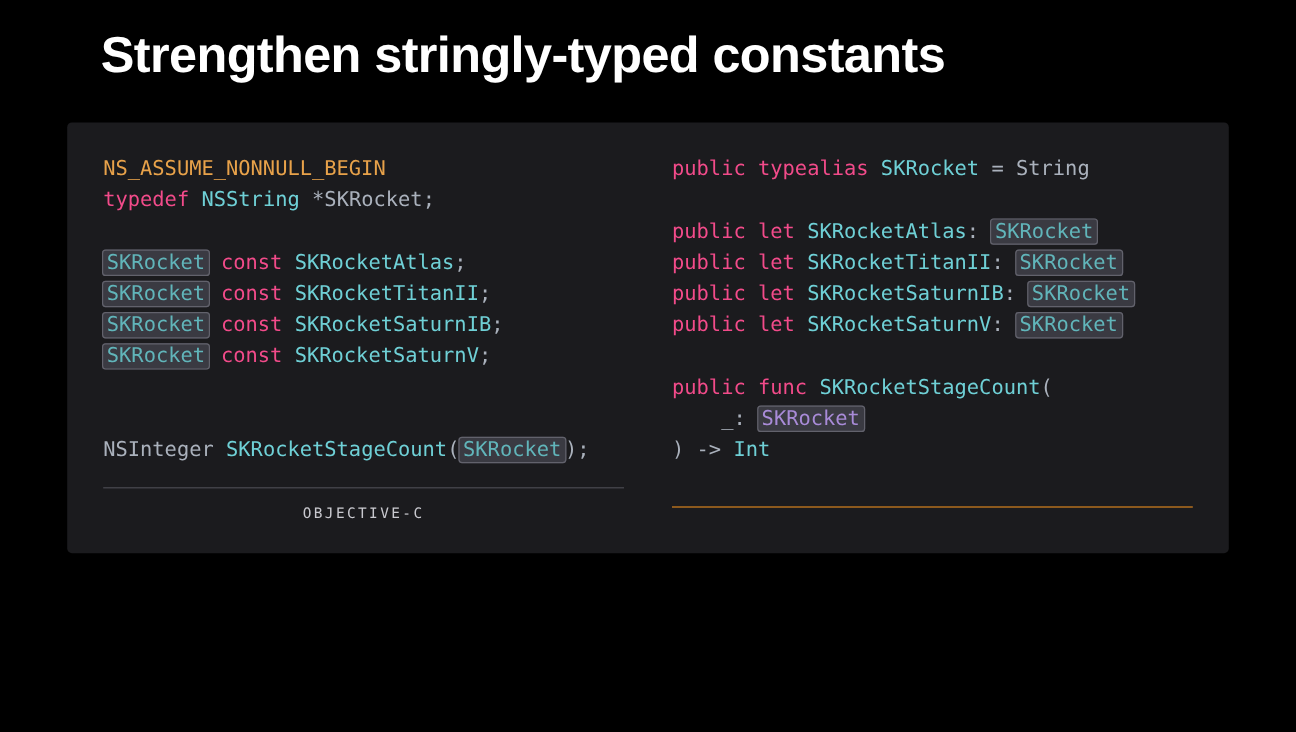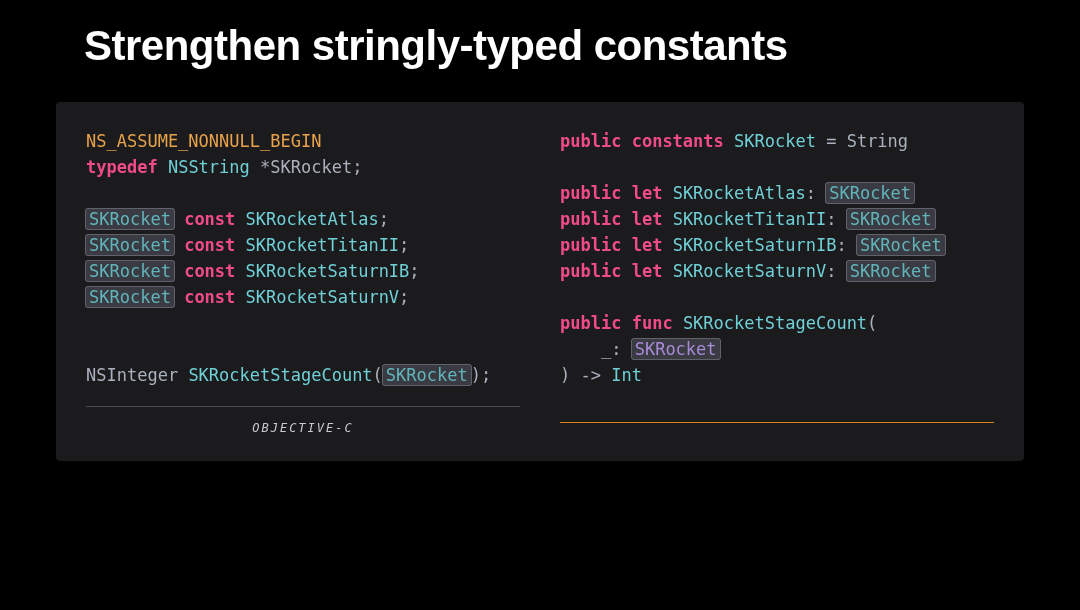--- a/index.html
+++ b/index.html
@@ -52,26 +52,25 @@
   }
   .rule-gray { background: #4a4a52; }
   .rule-orange { background: #d8841e; }
   .lang-label {
     font-family: "SF Mono", ui-monospace, Menlo, Consolas, monospace;
     font-size: 12px;
     letter-spacing: 2px;
     color: #c9c9cf;
     text-align: center;
     padding-bottom: 2px;
-    font-style: italic;
   }
 
   
   .t-orange { color: #e8a24a; }
-  .t-pink   { color: #f24b8a; font-weight: 700; }
+  .t-pink   { color: #f24b8a; font-weight: 400; }
   .t-teal   { color: #6fd0d6; }
   .t-tealid { color: #61b5ba; }
   .t-gray   { color: #aab1bc; }
   .t-purple { color: #a98bd8; }
 
   .hl {
     background: #3a3a42;
     border: 1px solid #62626c;
     border-radius: 3px;
     padding: 0 3px;
@@ -96,21 +95,21 @@
 <span class="hl t-tealid">SKRocket</span> <span class="t-pink">const</span> <span class="t-teal">SKRocketSaturnV</span><span class="t-gray">;</span>
 
 
 <span class="t-gray">NSInteger</span> <span class="t-teal">SKRocketStageCount</span><span class="t-gray">(</span><span class="hl t-tealid">SKRocket</span><span class="t-gray">);</span></pre>
       <div class="spacer"></div>
       <div class="rule rule-gray"></div>
       <div class="lang-label">OBJECTIVE-C</div>
     </div>
 
     <div class="col">
-      <pre class="code"><span class="t-pink">public</span> <span class="t-pink">constants</span> <span class="t-teal">SKRocket</span><span class="t-gray"> = </span><span class="t-gray">String</span>
+      <pre class="code"><span class="t-pink">public</span> <span class="t-pink">typealias</span> <span class="t-teal">SKRocket</span><span class="t-gray"> = </span><span class="t-gray">String</span>
 
 <span class="t-pink">public</span> <span class="t-pink">let</span> <span class="t-teal">SKRocketAtlas</span><span class="t-gray">: </span><span class="hl t-tealid">SKRocket</span>
 <span class="t-pink">public</span> <span class="t-pink">let</span> <span class="t-teal">SKRocketTitanII</span><span class="t-gray">: </span><span class="hl t-tealid">SKRocket</span>
 <span class="t-pink">public</span> <span class="t-pink">let</span> <span class="t-teal">SKRocketSaturnIB</span><span class="t-gray">: </span><span class="hl t-tealid">SKRocket</span>
 <span class="t-pink">public</span> <span class="t-pink">let</span> <span class="t-teal">SKRocketSaturnV</span><span class="t-gray">: </span><span class="hl t-tealid">SKRocket</span>
 
 <span class="t-pink">public</span> <span class="t-pink">func</span> <span class="t-teal">SKRocketStageCount</span><span class="t-gray">(</span>
     <span class="t-gray">_: </span><span class="hl t-purple">SKRocket</span>
 <span class="t-gray">) -&gt; </span><span class="t-teal">Int</span></pre>
       <div class="spacer"></div>

